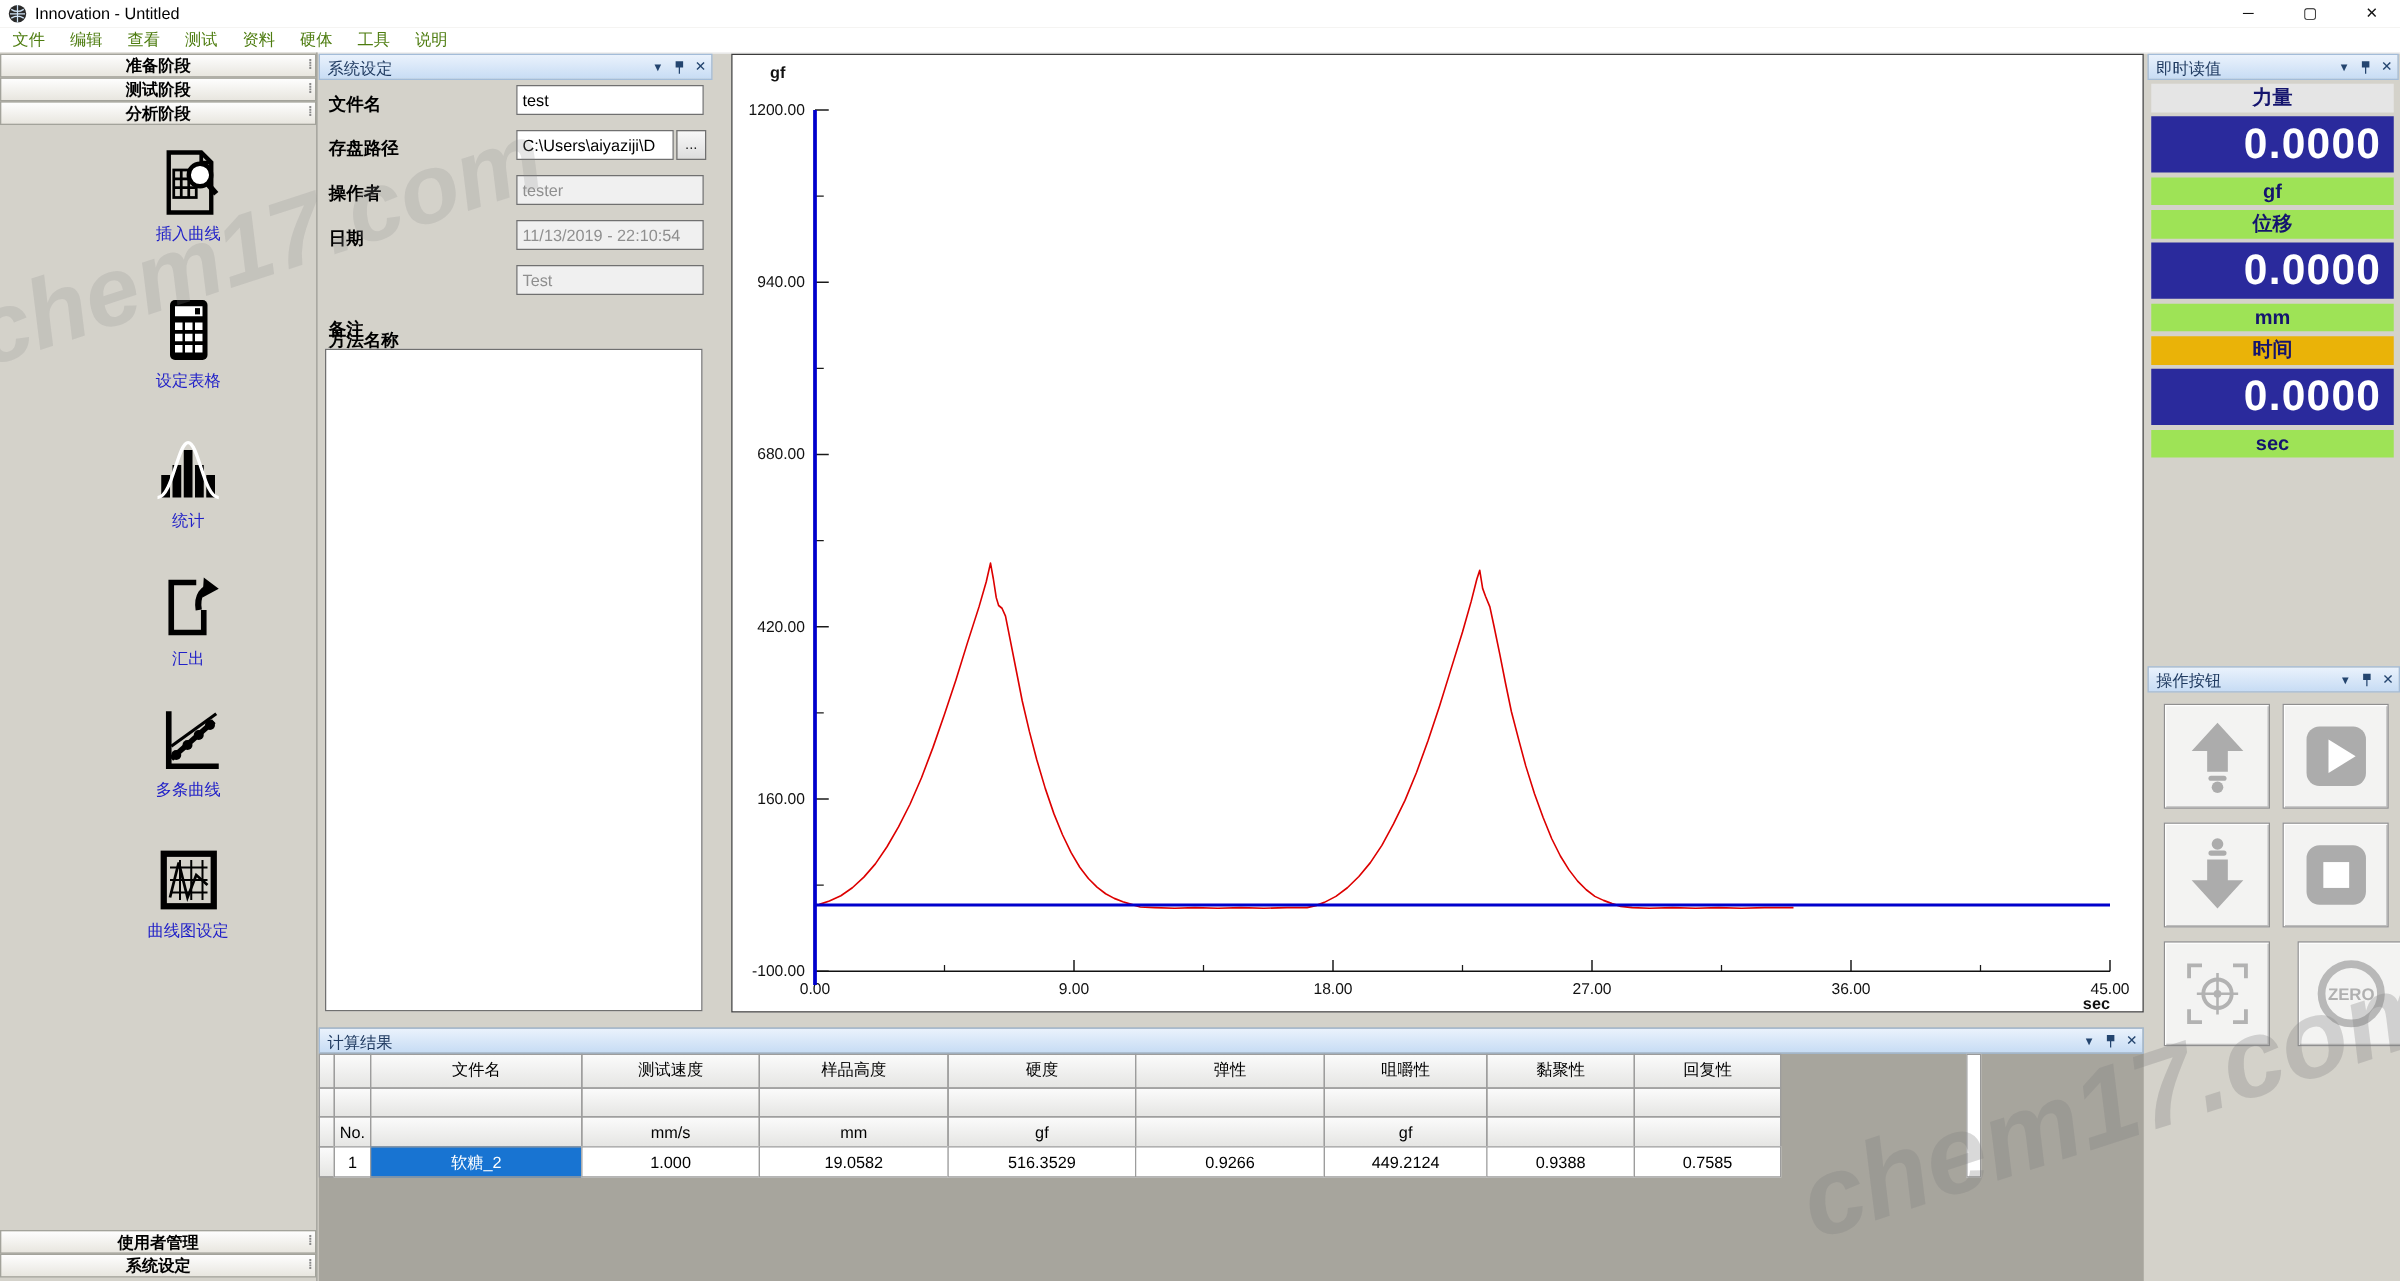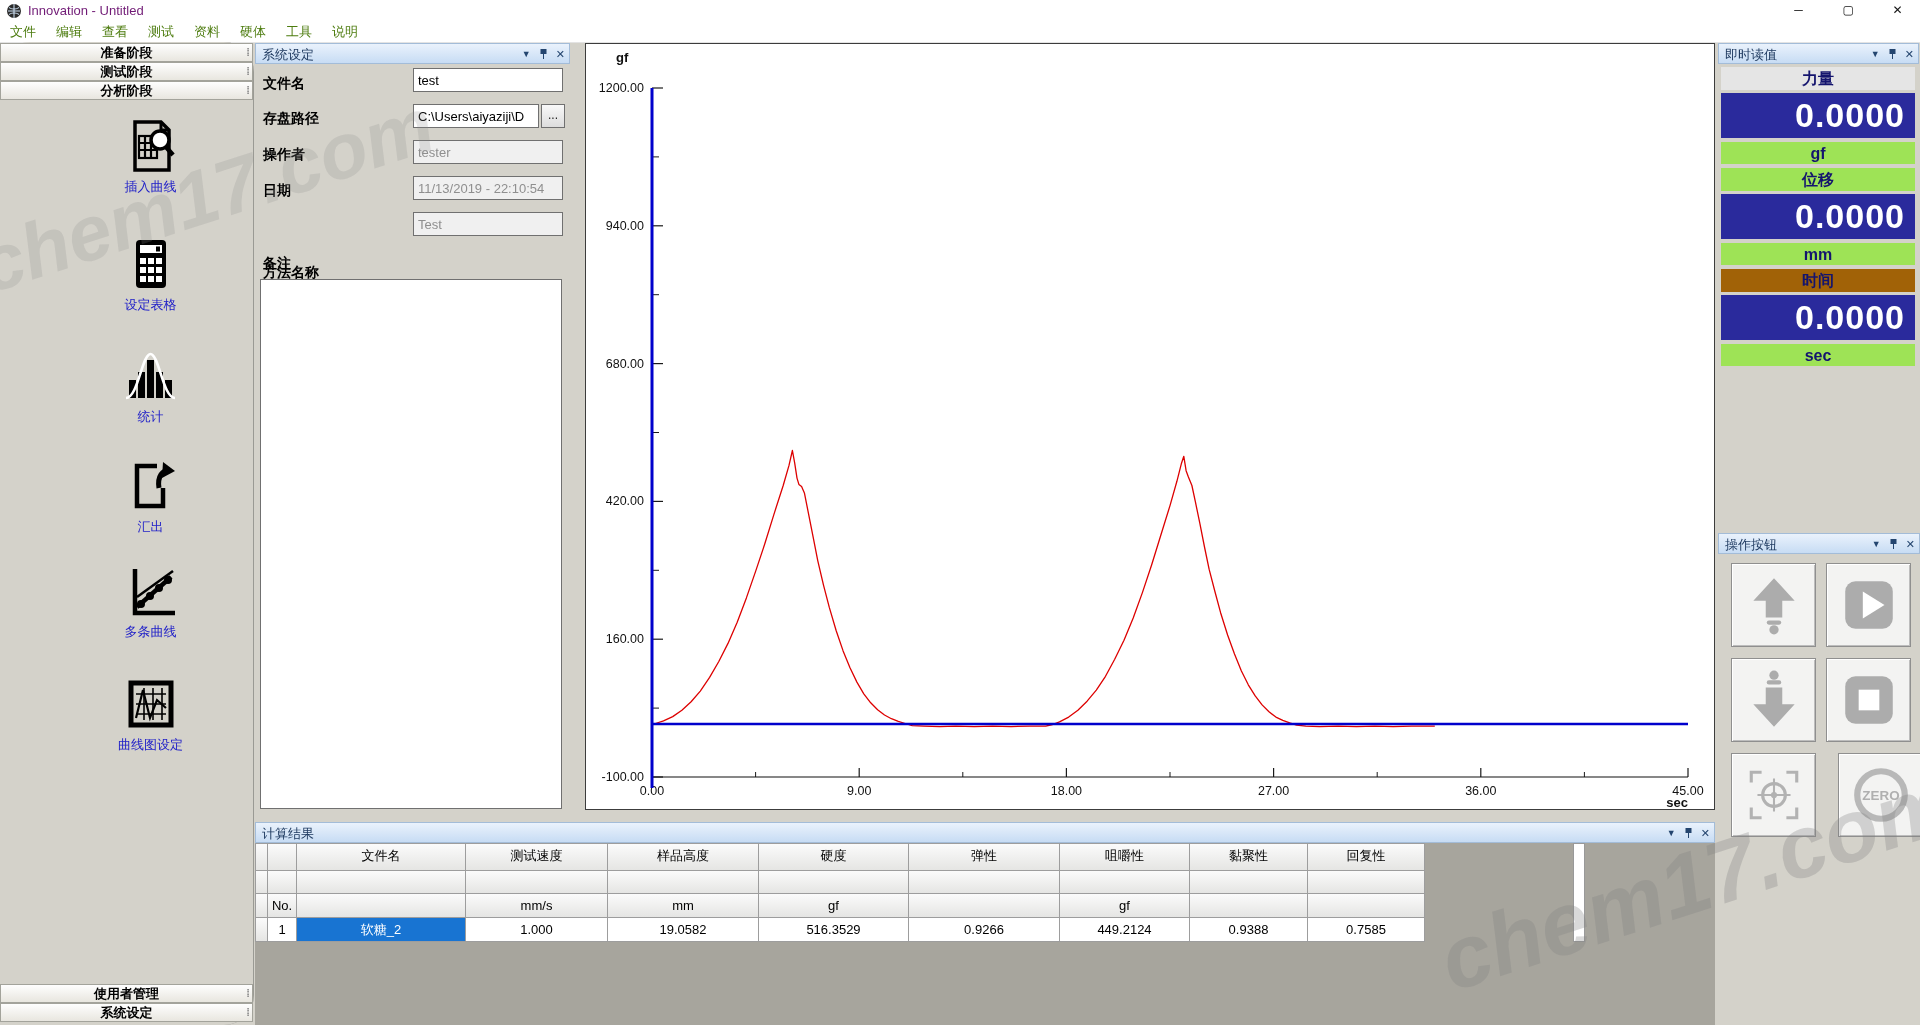--- a/index.html
+++ b/index.html
@@ -3,33 +3,33 @@
 <meta charset="utf-8">
 <style>
   html,body{margin:0;padding:0;}
   body{width:1920px;height:1025px;overflow:hidden;background:#D4D2CA;
        font-family:"Liberation Sans",sans-serif;position:relative;}
   #root{position:absolute;left:0;top:0;width:1920px;height:1025px;}
 
   
   #titlebar{position:absolute;left:0;top:0;width:1920px;height:22px;background:#FFFFFF;}
   #app-icon{position:absolute;left:6px;top:3px;width:16px;height:16px;}
-  #title-text{position:absolute;left:28px;top:3px;font-size:13px;color:#701a75;}
+  #title-text{position:absolute;left:28px;top:3px;font-size:13px;color:#000000;}
   #win-controls{position:absolute;right:0;top:0;height:22px;}
   .winbtn{display:inline-block;width:45px;height:22px;line-height:20px;text-align:center;
           font-size:12px;color:#111;cursor:default;}
 
   
   #menubar{position:absolute;left:0;top:22px;width:1920px;height:20px;background:#FFFFFF;
            border-bottom:1px solid #E3E3E3;}
   .menu-item{display:inline-block;padding:0 10px;font-size:13px;line-height:20px;color:#4d7c0f;}
 
   
   #sidebar{position:absolute;left:0;top:42px;width:253px;height:983px;background:#D4D2CA;
-           border-right:1px solid #9A9A94;border-radius:30px;}
+           border-right:1px solid #9A9A94;}
   .stage-btn{position:absolute;left:0;width:251px;height:17px;line-height:17px;text-align:center;
              font-size:13px;font-weight:bold;color:#000;border:1px solid #A3A39B;
              background:linear-gradient(180deg,#FEFEFE 0%,#E8E6DF 100%);}
   .stage-grip{position:absolute;right:3px;top:0;color:#8A8A8A;font-size:11px;letter-spacing:-1px;}
   .tool{position:absolute;left:0;width:253px;text-align:center;margin-left:24px;}
   .tool-icon{display:block;margin:0 auto;}
   .tool-label{display:block;margin-top:4px;font-size:13px;color:#2121C8;}
 
   
   .dock-header{position:absolute;left:0;top:0;right:0;height:21px;
@@ -268,21 +268,21 @@
             <path d="M1.5 1 h6 v5 h-6 z M4 6 h1 v5 h-1 z" fill="#24456F"></path>
           </svg><span style="font-size:11px;">✕</span></span>
     </div>
     <div id="readings-body">
         <div class="read-bar read-name" style="top: 24px; height: 23px; background: #e5e5e5;">力量</div>
         <div class="read-bar read-value" style="top: 50px; height: 45px; background: rgb(42, 42, 156);">0.0000</div>
         <div class="read-bar read-unit" style="top: 99px; height: 22px; background: rgb(158, 227, 86);">gf</div>
         <div class="read-bar read-name" style="top: 125px; height: 23px; background: rgb(158, 227, 86);">位移</div>
         <div class="read-bar read-value" style="top: 151px; height: 45px; background: rgb(42, 42, 156);">0.0000</div>
         <div class="read-bar read-unit" style="top: 200px; height: 22px; background: rgb(158, 227, 86);">mm</div>
-        <div class="read-bar read-name" style="top: 226px; height: 23px; background: #a16207;">时间</div>
+        <div class="read-bar read-name" style="top: 226px; height: 23px; background: #eab308;">时间</div>
         <div class="read-bar read-value" style="top: 252px; height: 45px; background: rgb(42, 42, 156);">0.0000</div>
         <div class="read-bar read-unit" style="top: 301px; height: 22px; background: rgb(158, 227, 86);">sec</div>
       </div>
   </div>
 
   <div id="controls-panel">
     <div class="dock-header">
       <span class="dock-title">操作按钮</span>
       <span class="dock-icons"><span>▼</span><svg width="9" height="12" viewBox="0 0 9 12">
             <path d="M1.5 1 h6 v5 h-6 z M4 6 h1 v5 h-1 z" fill="#24456F"></path>

